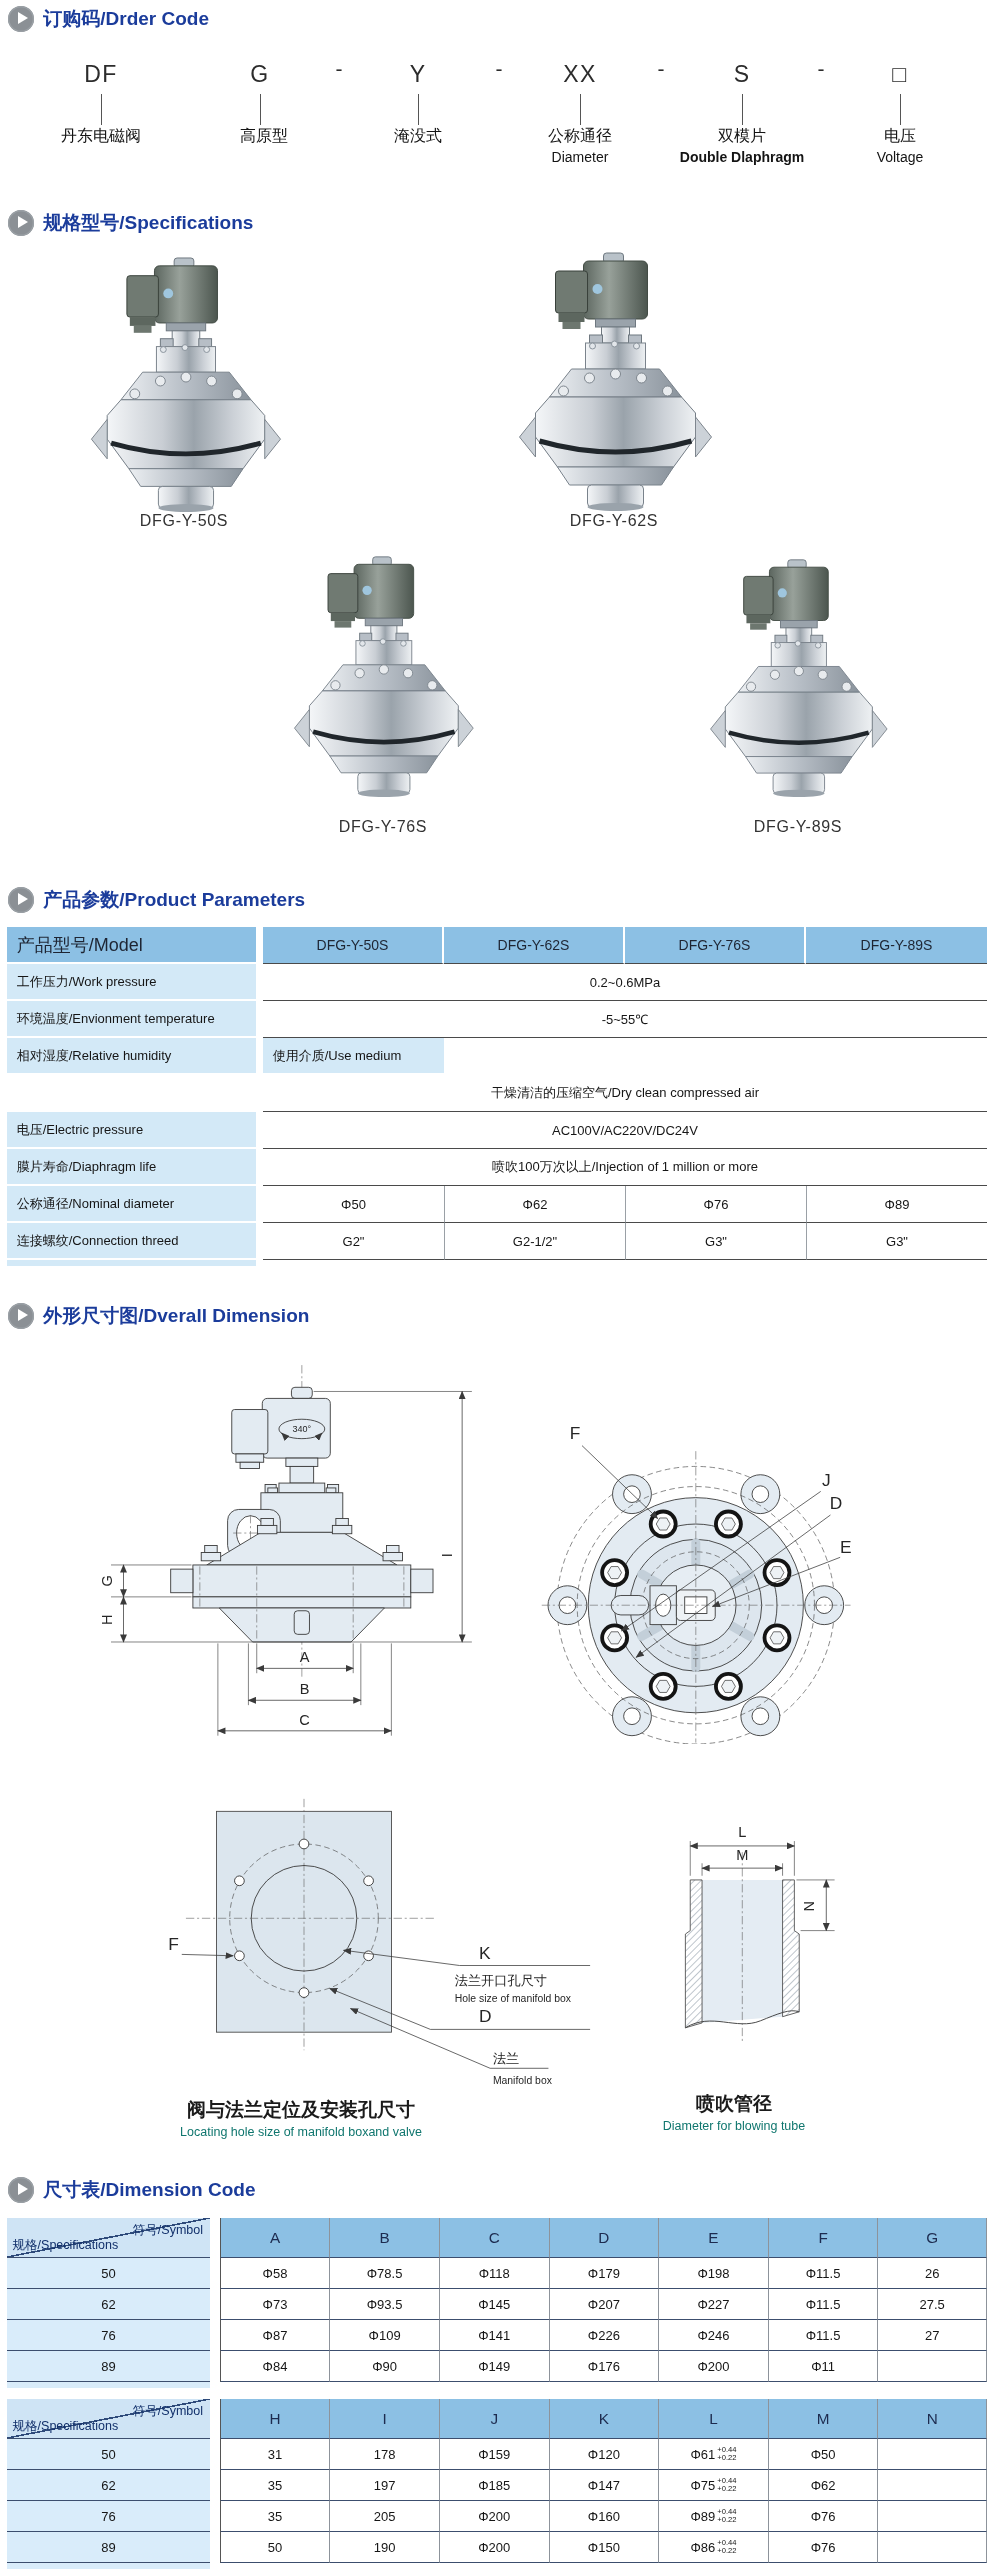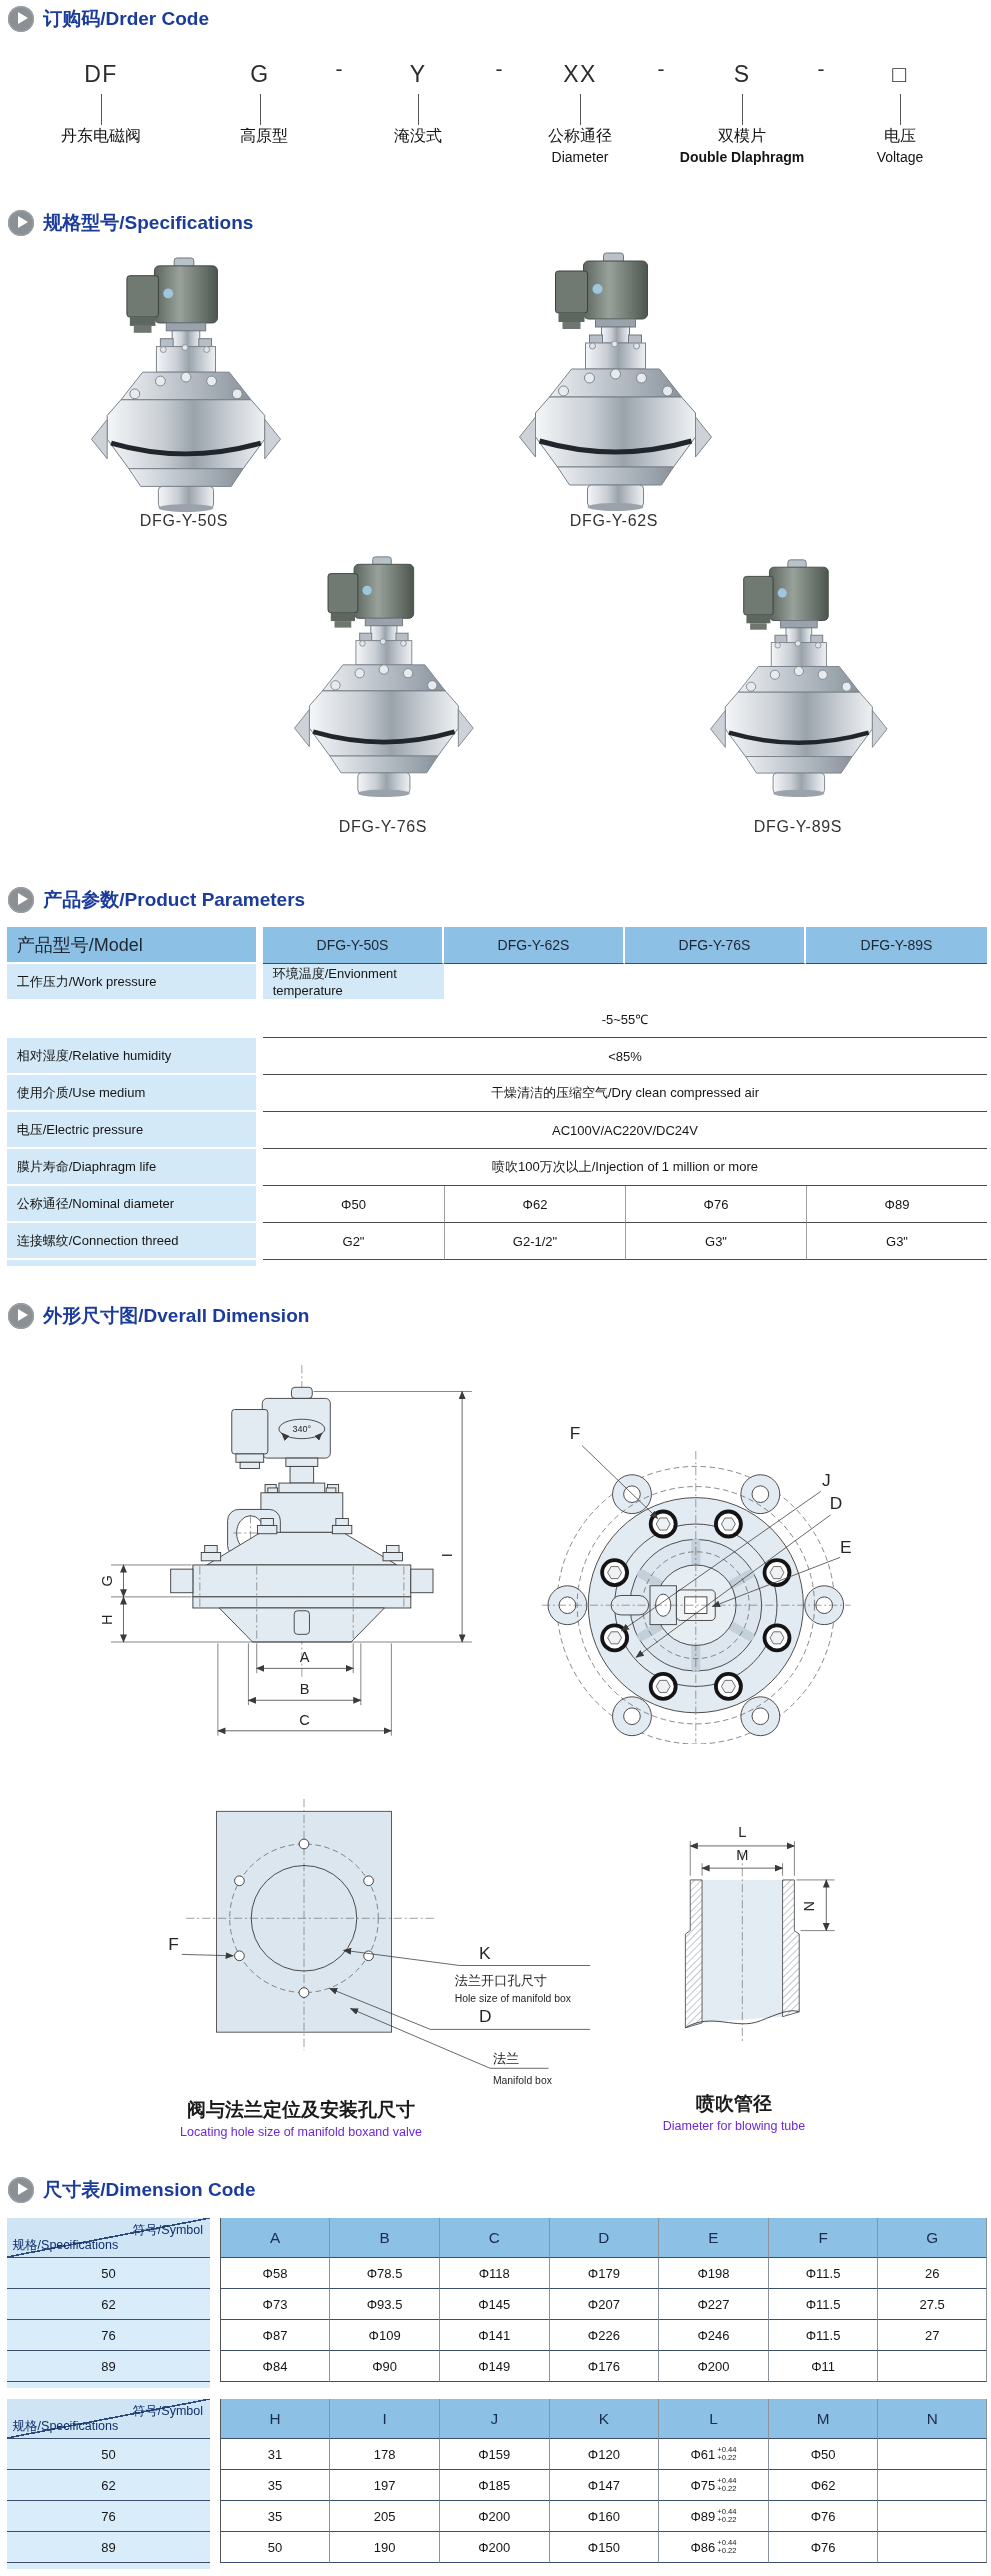--- a/index.html
+++ b/index.html
@@ -76,21 +76,21 @@
   .draw .cdash{stroke:#666;stroke-width:0.9;fill:none;stroke-dasharray:12 4 3 4;}
   .draw .hdash{stroke:#555;stroke-width:1;fill:none;stroke-dasharray:8 5;}
   .draw text{font-family:"Liberation Sans",sans-serif;fill:#262626;}
   .dlabel{font-size:21px;}
   .dlabel-lg{font-size:25px;}
   .dsmall{font-size:13px;}
   .dcn{font-size:19px;}
   .den{font-size:15px;}
 
   .caption-cn{position:absolute;transform:translateX(-50%);font-size:19px;font-weight:bold;color:#1b1b1b;white-space:nowrap;}
-  .caption-en{position:absolute;transform:translateX(-50%);font-size:12.5px;color:#6d28d9;white-space:nowrap;}
+  .caption-en{position:absolute;transform:translateX(-50%);font-size:12.5px;color:#0f766e;white-space:nowrap;}
 </style>
 </head>
 <body>
 
 <div class="page">
 
   <svg width="0" height="0" style="position:absolute" aria-hidden="true">
     <defs>
       <marker id="aE" viewBox="0 0 12 10" refX="11" refY="5" markerWidth="11" markerHeight="9" orient="auto">
         <path d="M0,0 L12,5 L0,10 Z" fill="#3a3a3a"></path>
@@ -208,26 +208,26 @@
   </div>
   <div class="params-table">
       <div class="pt-h pt-hl">产品型号/Model</div>
       <div class="gapcell"></div>
       <div class="pt-h hb sep">DFG-Y-50S</div>
       <div class="pt-h hb sep">DFG-Y-62S</div>
       <div class="pt-h hb sep">DFG-Y-76S</div>
       <div class="pt-h hb">DFG-Y-89S</div>
       <div class="pt-l">工作压力/Work pressure</div>
       <div class="gapcell"></div>
+      <div class="pt-s">0.2~0.6MPa</div>
       <div class="pt-l">环境温度/Envionment temperature</div>
       <div class="gapcell"></div>
       <div class="pt-s">-5~55℃</div>
       <div class="pt-l">相对湿度/Relative humidity</div>
       <div class="gapcell"></div>
-      <div class="pt-s">&lt;85%</div>
       <div class="pt-l">使用介质/Use medium</div>
       <div class="gapcell"></div>
       <div class="pt-s">干燥清洁的压缩空气/Dry clean compressed air</div>
       <div class="pt-l">电压/Electric pressure</div>
       <div class="gapcell"></div>
       <div class="pt-s">AC100V/AC220V/DC24V</div>
       <div class="pt-l">膜片寿命/Diaphragm life</div>
       <div class="gapcell"></div>
       <div class="pt-s">喷吹100万次以上/Injection of 1 million or more</div>
       <div class="pt-l">公称通径/Nominal diameter</div>

